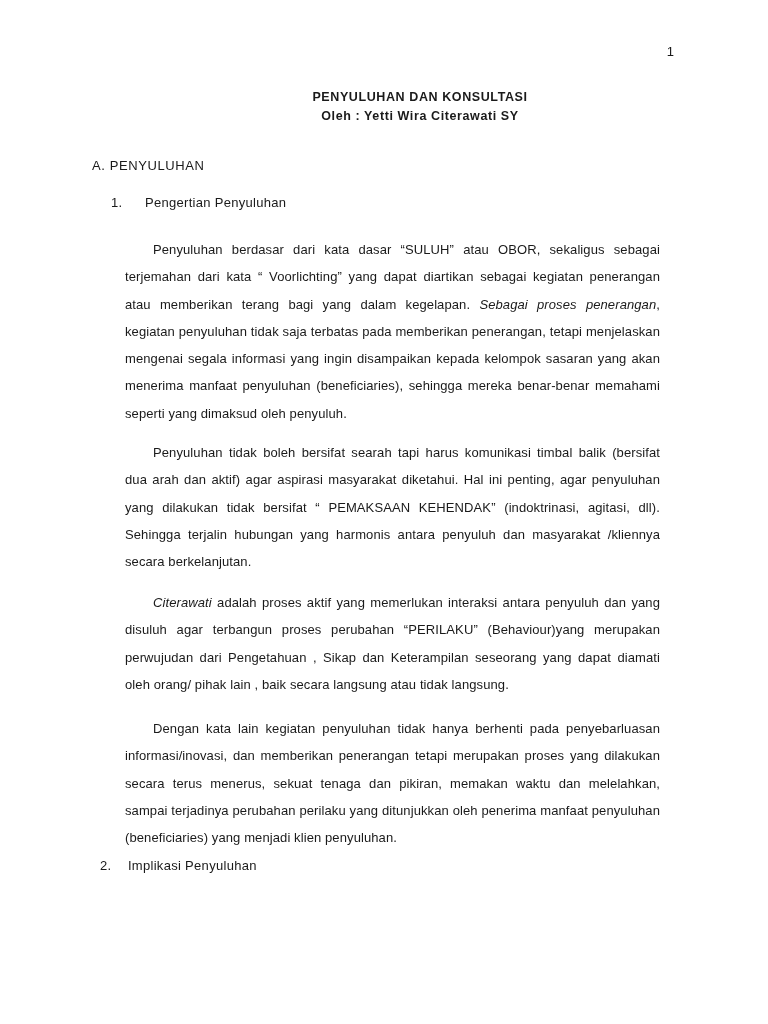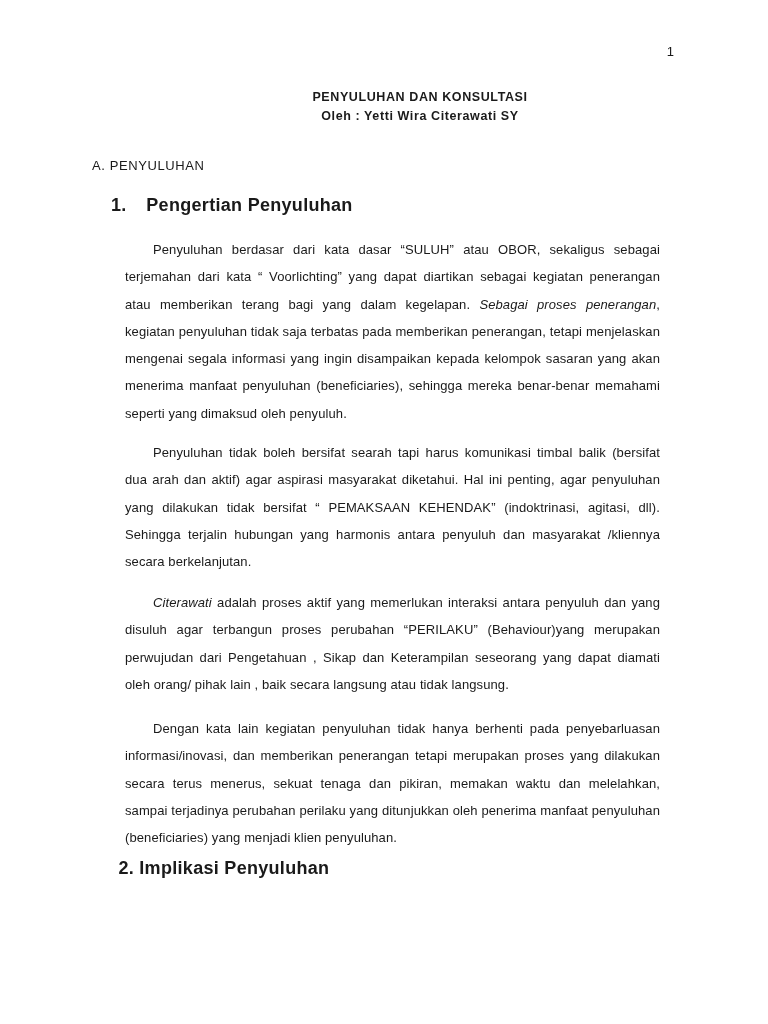--- a/index.html
+++ b/index.html
@@ -3,21 +3,21 @@
 <meta charset="utf-8">
 <style>
   html, body { margin: 0; padding: 0; background: #ffffff; }
   body { width: 768px; height: 1024px; position: relative; overflow: hidden;
          font-family: "Liberation Sans", sans-serif; color: #1a1a1a; }
   .page-number { position: absolute; top: 44px; right: 94px; font-size: 13px; }
   .title { position: absolute; left: 0; width: 768px; text-align: center; top: 88px;
            font-weight: bold; font-size: 12.5px; line-height: 19px; letter-spacing: 0.6px; padding-left: 16px; }
   .title .t { transform: translateX(20px); display: block; }
   .section-a { position: absolute; left: 92px; top: 158px; font-weight: normal; font-size: 13px; letter-spacing: 0.6px; }
-  .sub { position: absolute; font-weight: bold; font-size: 18px; letter-spacing: 0.3px; }
+  .sub { position: absolute; font-weight: normal; font-size: 13px; letter-spacing: 0.3px; }
   .sub .num { display: inline-block; width: 30px; }
   .para { position: absolute; left: 111px; width: 563px; font-size: 13px; line-height: 27.3px;
           text-align: justify; letter-spacing: 0.1px; }
   .para p { margin: 14px; text-indent: 28px; }
   em { font-style: italic; }
 </style>
 </head>
 <body>
 
 <div class="page-number">1</div>
@@ -43,16 +43,16 @@
 </div>
 
 <div class="para" style="top:575px;">
   <p><em>Citerawati</em><span>  adalah proses aktif yang memerlukan interaksi antara penyuluh dan yang disuluh agar terbangun proses perubahan “PERILAKU” (Behaviour)yang merupakan perwujudan dari Pengetahuan , Sikap dan Keterampilan seseorang yang dapat diamati oleh orang/ pihak lain , baik secara langsung atau tidak langsung.</span></p>
 </div>
 
 <div class="para" style="top:701px;">
   <p>Dengan kata lain kegiatan penyuluhan tidak hanya berhenti pada penyebarluasan informasi/inovasi, dan memberikan penerangan tetapi merupakan proses yang dilakukan secara terus menerus, sekuat tenaga dan pikiran, memakan waktu dan melelahkan, sampai terjadinya perubahan perilaku yang ditunjukkan oleh penerima manfaat penyuluhan (beneficiaries) yang menjadi klien penyuluhan.</p>
 </div>
 
-<div class="sub" style="left:110px; top:858px;text-align:right;">
+<div class="sub" style="left:100px; top:858px;">
   <span class="num" style="width:24px;">2.</span>
   <span>Implikasi Penyuluhan</span>
 </div>
 
 </body></html>

